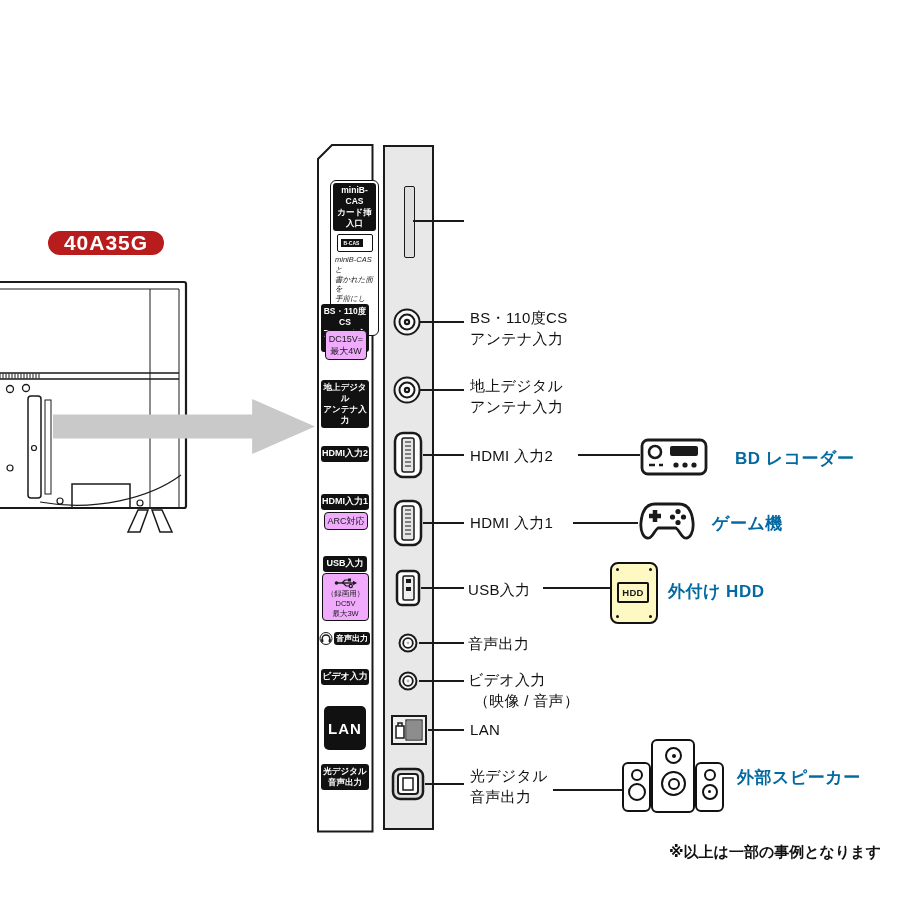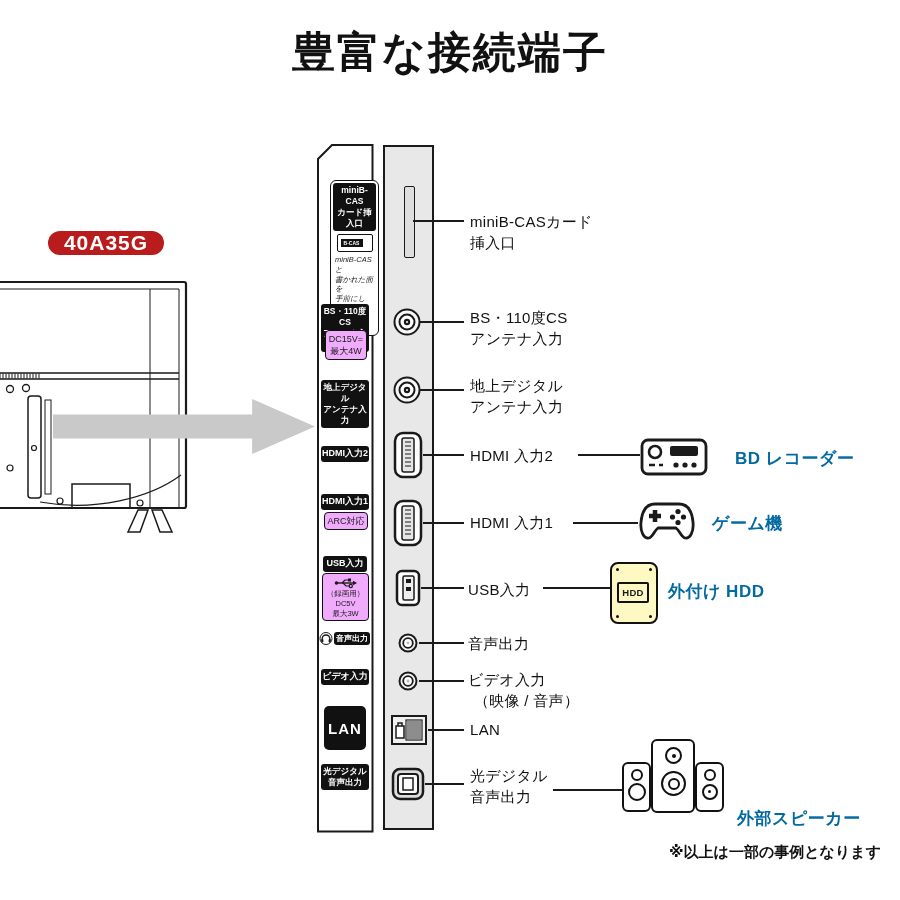--- a/index.html
+++ b/index.html
@@ -42,21 +42,20 @@
   .lanbox{position:absolute;left:324px;top:706px;width:42px;height:44px;background:#111;
           border-radius:5px;color:#fff;font-weight:bold;font-size:15px;letter-spacing:1px;
           display:flex;align-items:center;justify-content:center;}
   .audiorow{position:absolute;left:319px;top:632px;display:flex;align-items:center;gap:1px;}
 </style>
 </head>
 <body>
 
 <div id="app">
 
-  <div class="title">豊富な接続端子</div>
 
   <div class="badge">40A35G</div>
   <svg class="abs" style="left:0;top:272px;" width="200" height="265" viewBox="0 0 200 265">
     <g fill="none" stroke="#1a1a1a">
       <rect x="-6" y="10" width="192" height="226" rx="2" stroke-width="2.2" fill="#fff"></rect>
       <path d="M-6 17 H179 V236" stroke-width="1"></path>
       <line x1="150" y1="17" x2="150" y2="236" stroke-width="1"></line>
       <path d="M-6 101 H179 M-6 107 H179" stroke-width="1.3"></path>
       <path d="M-3 101.5 v5 M0 101.5 v5 M3 101.5 v5 M6 101.5 v5 M9 101.5 v5 M12 101.5 v5 M15 101.5 v5 M18 101.5 v5 M21 101.5 v5 M24 101.5 v5 M27 101.5 v5 M30 101.5 v5 M33 101.5 v5 M36 101.5 v5 M39 101.5 v5" stroke-width="1"></path>
       <circle cx="10" cy="117" r="3.5" stroke-width="1.3"></circle>
@@ -212,24 +211,20 @@
   <div class="line" style="left:419px;top:642px;width:45px;"></div>
   <div class="line" style="left:419px;top:680px;width:45px;"></div>
   <div class="line" style="left:428px;top:729px;width:36px;"></div>
   <div class="line" style="left:425px;top:783px;width:39px;"></div>
 
   <div class="line" style="left:578px;top:454px;width:62px;"></div>
   <div class="line" style="left:573px;top:522px;width:65px;"></div>
   <div class="line" style="left:543px;top:587px;width:67px;"></div>
   <div class="line" style="left:553px;top:789px;width:69px;"></div>
 
-  <div class="plabel" style="left:470px;top:212px;">
-    <div>miniB-CASカード</div>
-    <div>挿入口</div>
-  </div>
   <div class="plabel" style="left:470px;top:308px;">
     <div>BS・110度CS</div>
     <div>アンテナ入力</div>
   </div>
   <div class="plabel" style="left:470px;top:376px;">
     <div>地上デジタル</div>
     <div>アンテナ入力</div>
   </div>
   <div class="plabel" style="left:470px;top:446px;">HDMI 入力2</div>
   <div class="plabel" style="left:470px;top:513px;">HDMI 入力1</div>
@@ -286,17 +281,17 @@
     <div class="circ" style="left:8px;top:30px;width:21px;height:21px;border-width:2.5px;">
       <div class="circ" style="left:4.5px;top:4.5px;width:8px;height:8px;"></div>
     </div>
   </div>
   <div class="spk" style="left:695px;top:762px;width:25px;height:46px;">
     <div class="circ" style="left:7px;top:5px;width:8px;height:8px;"></div>
     <div class="circ" style="left:5px;top:20px;width:12px;height:12px;">
       <div class="dot" style="left:4px;top:4px;"></div>
     </div>
   </div>
-  <div class="dlabel" style="left:737px;top:766px;margin-top:41px;">外部スピーカー</div>
+  <div class="dlabel" style="left:737px;top:766px;">外部スピーカー</div>
 
   <div class="fnote">※以上は一部の事例となります</div>
 
 </div>
 
 </body></html>

